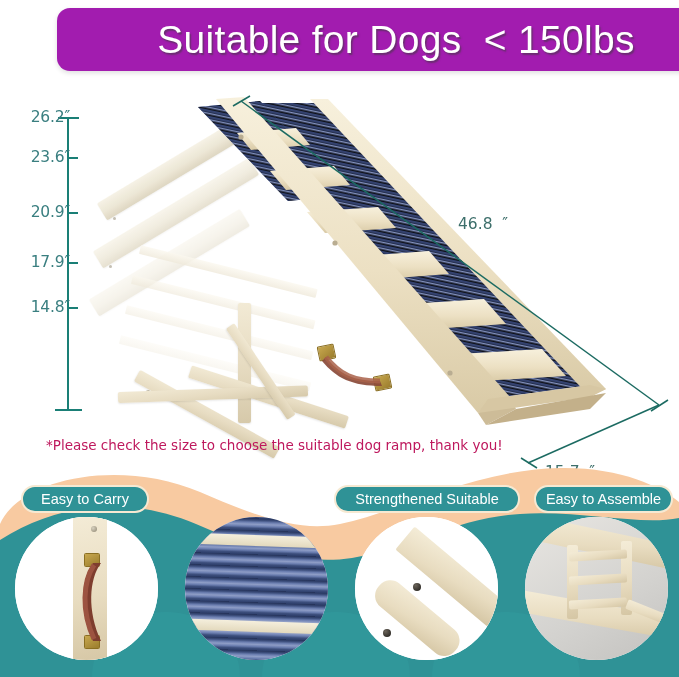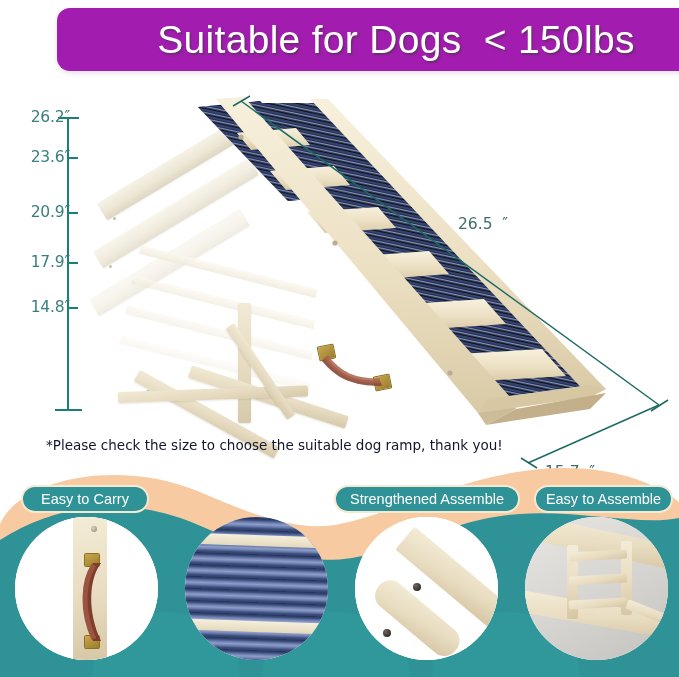--- a/index.html
+++ b/index.html
@@ -137,21 +137,21 @@
     position: absolute; left: 545px; top: 463px;
     font-size: 15.5px; color: #3d6f6b;
     font-family: "DejaVu Sans", sans-serif;
     white-space: pre;
   }
   #dim-svg { position: absolute; left: 0; top: 0; width: 679px; height: 500px; pointer-events: none; }
 
   
   #disclaimer {
     position: absolute; left: 46px; top: 437px;
-    font-size: 13.5px; color: #0f172a;
+    font-size: 13.5px; color: #be185d;
     font-family: "DejaVu Sans", sans-serif;
     white-space: nowrap;
   }
 
   
   #feature-strip {
     position: absolute; left: 0; top: 462px;
     width: 679px; height: 215px;
     overflow: hidden;
   }
@@ -334,21 +334,21 @@
   <svg id="dim-svg" viewBox="0 0 679 500">
 
     <line x1="241" y1="101" x2="659" y2="405" stroke="#1c6b62" stroke-width="1.5"></line>
     <line x1="233" y1="106" x2="250" y2="96" stroke="#1c6b62" stroke-width="1.5"></line>
     <line x1="651" y1="411" x2="668" y2="400" stroke="#1c6b62" stroke-width="1.5"></line>
 
     <line x1="659" y1="405" x2="528" y2="463" stroke="#1c6b62" stroke-width="1.5"></line>
     <line x1="521" y1="458" x2="537" y2="468" stroke="#1c6b62" stroke-width="1.5"></line>
   </svg>
 
-  <span id="dim-length-label">26.5  ″</span>
+  <span id="dim-length-label">46.8  ″</span>
   <span id="dim-width-label">15.7  ″</span>
 
   <span id="disclaimer">*Please check the size to choose the suitable dog ramp, thank you!</span>
 
   <div id="feature-strip">
 
     <svg id="wave-svg" viewBox="0 0 679 215" preserveAspectRatio="none">
 
       <path d="M0,62 C20,16 120,-4 200,30 C260,56 300,70 340,62 L340,215 L0,215 Z" fill="#f8caa1"></path>
       <path d="M340,62 C400,50 470,8 560,6 C620,5 660,24 679,40 L679,215 L340,215 Z" fill="#f8caa1"></path>
@@ -380,21 +380,21 @@
 
     <div class="photo-circle" style="left:185px; top:55px; width:143px; height:143px;">
       <div class="pc-inner">
         <div class="carpet"></div>
         <div class="carpet-wood" style="top:18px;"></div>
         <div class="carpet-wood" style="top:104px;"></div>
       </div>
     </div>
 
     <div class="pill" style="left:334px; top:23px; width:186px;">
-      <span>Strengthened Assemble</span>
+      <span>Strengthened Suitable</span>
     </div>
     <div class="photo-circle" style="left:355px; top:55px; width:143px; height:143px;">
       <div class="pc-inner" style="background:#ffffff;">
         <div class="wood-slab" style="left:50px; top:6px; width:120px; height:30px; transform:rotate(40deg); transform-origin:left center;"></div>
         <div class="wood-slab" style="left:24px; top:54px; width:100px; height:30px; transform:rotate(40deg); transform-origin:left center; border-radius:14px;"></div>
         <div class="dark-screw" style="left:58px; top:66px;"></div>
         <div class="dark-screw" style="left:28px; top:112px;"></div>
       </div>
     </div>
 

